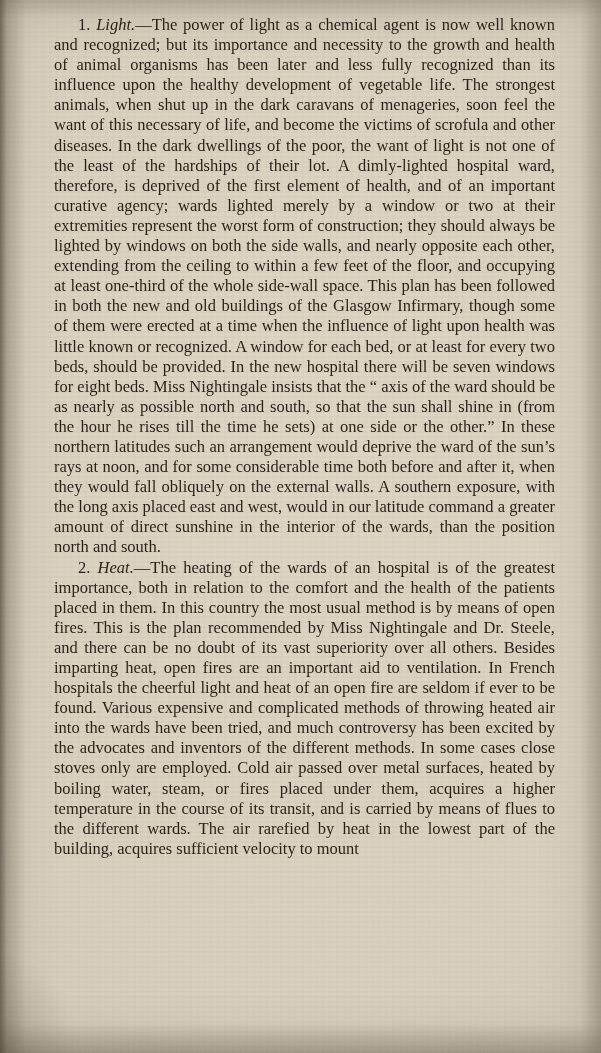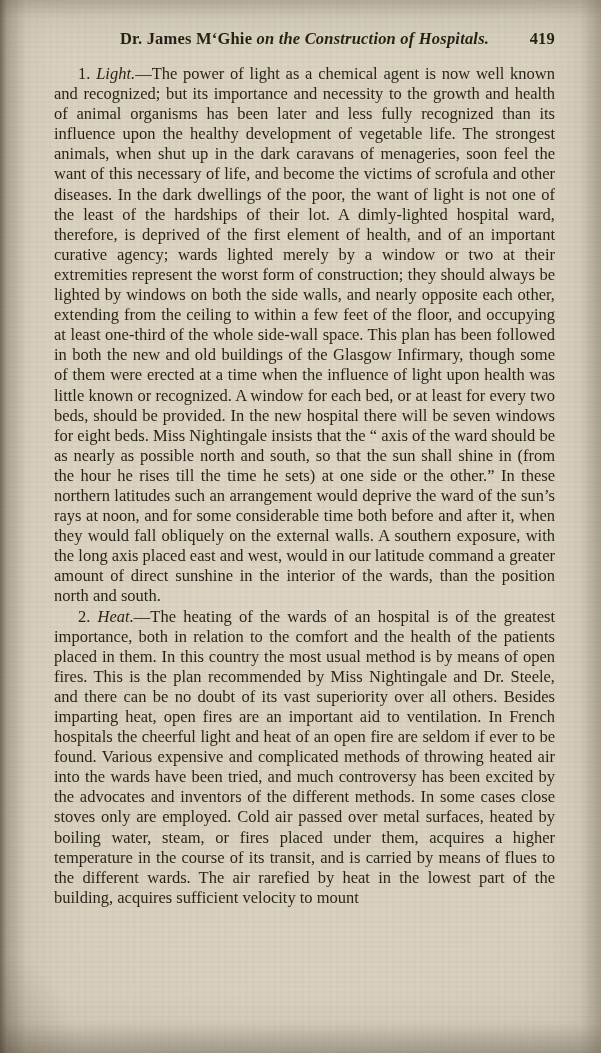--- a/index.html
+++ b/index.html
@@ -67,25 +67,20 @@
   }
   .term { font-style: italic; }
 </style>
 </head>
 <body>
 
 <div class="page">
   <div class="texture"></div>
   <div class="stain"></div>
 
-  <div class="header">
-    <span class="head-author">Dr. James M‘Ghie</span>
-    <span class="head-title">on the Construction of Hospitals.</span>
-    <span class="pagenum">419</span>
-  </div>
 
   <div class="body">
     <p class="para"><span class="pnum">1.</span>
       <i class="term">Light.</i><span class="ptext">—The power of light as a chemical agent is now well known and recognized; but its importance and necessity to the growth and health of animal organisms has been later and less fully recognized than its influence upon the healthy development of vegetable life.  The strongest animals, when shut up in the dark caravans of menageries, soon feel the want of this necessary of life, and become the victims of scrofula and other diseases.  In the dark dwellings of the poor, the want of light is not one of the least of the hardships of their lot.  A dimly-lighted hospital ward, therefore, is deprived of the first element of health, and of an important curative agency; wards lighted merely by a window or two at their extremities represent the worst form of construction; they should always be lighted by windows on both the side walls, and nearly opposite each other, extending from the ceiling to within a few feet of the floor, and occupying at least one-third of the whole side-wall space.  This plan has been followed in both the new and old buildings of the Glasgow Infirmary, though some of them were erected at a time when the influence of light upon health was little known or recognized.  A window for each bed, or at least for every two beds, should be provided.  In the new hospital there will be seven windows for eight beds.  Miss Nightingale insists that the “ axis of the ward should be as nearly as possible north and south, so that the sun shall shine in (from the hour he rises till the time he sets) at one side or the other.”  In these northern latitudes such an arrangement would deprive the ward of the sun’s rays at noon, and for some considerable time both before and after it, when they would fall obliquely on the external walls.  A southern exposure, with the long axis placed east and west, would in our latitude command a greater amount of direct sunshine in the interior of the wards, than the position north and south.</span></p>
 
     <p class="para"><span class="pnum">2.</span>
       <i class="term">Heat.</i><span class="ptext">—The heating of the wards of an hospital is of the greatest importance, both in relation to the comfort and the health of the patients placed in them.  In this country the most usual method is by means of open fires.  This is the plan recommended by Miss Nightingale and Dr. Steele, and there can be no doubt of its vast superiority over all others.  Besides imparting heat, open fires are an important aid to ventilation.  In French hospitals the cheerful light and heat of an open fire are seldom if ever to be found.  Various expensive and complicated methods of throwing heated air into the wards have been tried, and much controversy has been excited by the advocates and inventors of the different methods.  In some cases close stoves only are employed.  Cold air passed over metal surfaces, heated by boiling water, steam, or fires placed under them, acquires a higher temperature in the course of its transit, and is carried by means of flues to the different wards.  The air rarefied by heat in the lowest part of the building, acquires sufficient velocity to mount</span></p>
   </div>
 </div>
 

